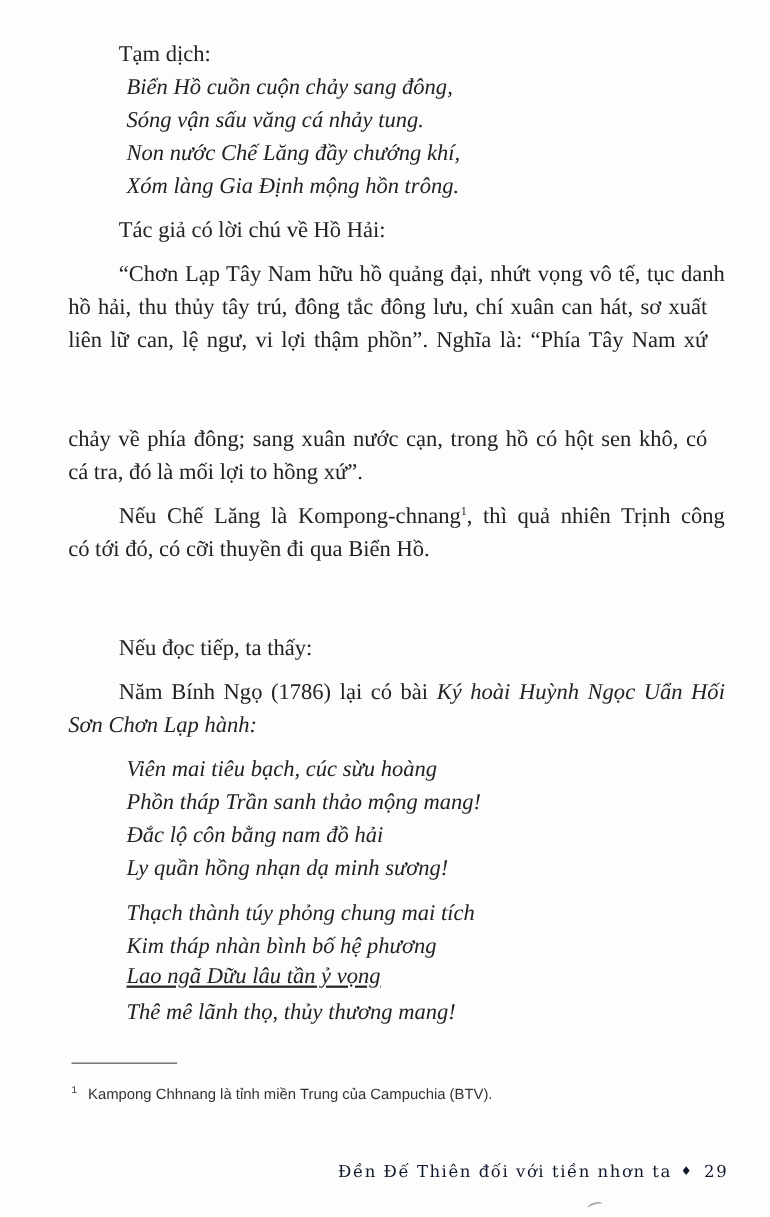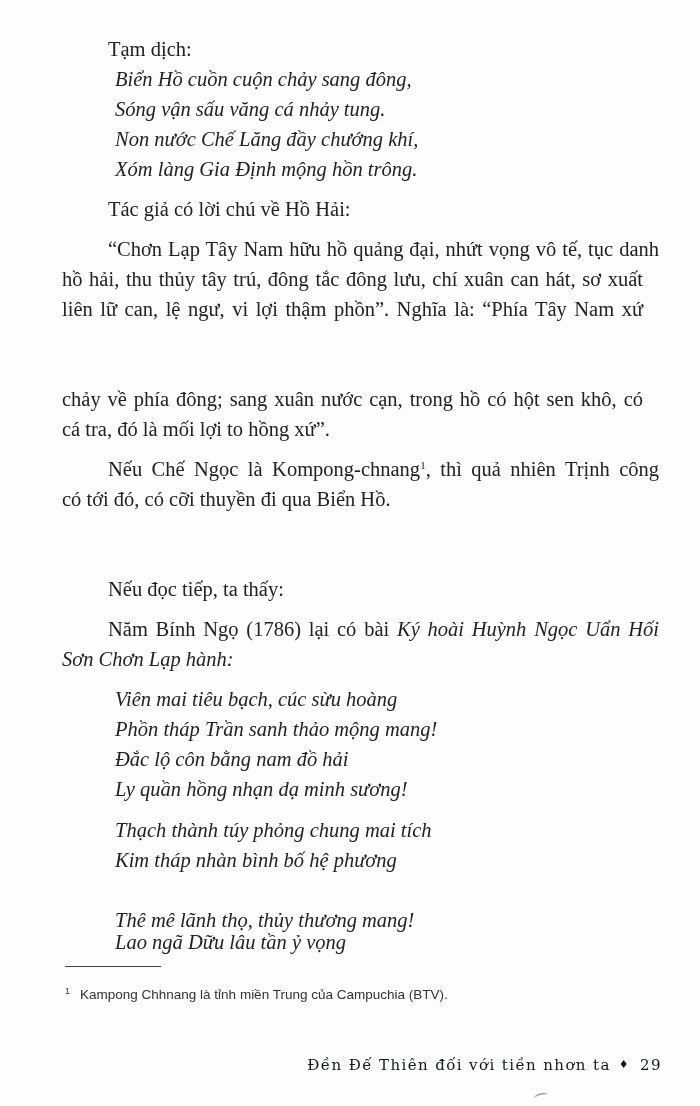--- a/index.html
+++ b/index.html
@@ -114,34 +114,34 @@
   <div class="line verse" style="top:124px;">Non nước Chế Lăng đầy chướng khí,</div>
   <div class="line verse" style="top:154px;">Xóm làng Gia Định mộng hồn trông.</div>
 
   <div class="line indent" style="top:194px;">Tác giả có lời chú về Hồ Hải:</div>
   <div class="line indent justify" style="top:234px;">“Chơn Lạp Tây Nam hữu hồ quảng đại, nhứt vọng vô tế, tục danh</div>
   <div class="line body-line justify" style="top:264px;">hồ hải, thu thủy tây trú, đông tắc đông lưu, chí xuân can hát, sơ xuất</div>
   <div class="line body-line justify" style="top:294px;">liên lữ can, lệ ngư, vi lợi thậm phồn”. Nghĩa là: “Phía Tây Nam xứ</div>
   <div class="line body-line justify" style="top:384px;">chảy về phía đông; sang xuân nước cạn, trong hồ có hột sen khô, có</div>
   <div class="line body-line" style="top:414px;">cá tra, đó là mối lợi to hồng xứ”.</div>
 
-  <div class="line indent justify" style="top:454px;"><span>Nếu Chế Ngọc là Kompong-chnang</span><sup>1</sup><span>, thì quả nhiên Trịnh công</span></div>
+  <div class="line indent justify" style="top:454px;"><span>Nếu Chế Lăng là Kompong-chnang</span><sup>1</sup><span>, thì quả nhiên Trịnh công</span></div>
   <div class="line body-line" style="top:484px;">có tới đó, có cỡi thuyền đi qua Biển Hồ.</div>
 
   <div class="line indent" style="top:574px;">Nếu đọc tiếp, ta thấy:</div>
   <div class="line indent justify" style="top:614px;"><span>Năm Bính Ngọ (1786) lại có bài </span><em>Ký hoài Huỳnh Ngọc Uẩn Hối</em></div>
   <div class="line body-line" style="top:644px;"><em>Sơn Chơn Lạp hành:</em></div>
 
   <div class="line verse" style="top:684px;">Viên mai tiêu bạch, cúc sừu hoàng</div>
   <div class="line verse" style="top:714px;">Phồn tháp Trần sanh thảo mộng mang!</div>
   <div class="line verse" style="top:744px;">Đắc lộ côn bằng nam đồ hải</div>
   <div class="line verse" style="top:774px;">Ly quần hồng nhạn dạ minh sương!</div>
   <div class="line verse" style="top:815px;">Thạch thành túy phỏng chung mai tích</div>
   <div class="line verse" style="top:845px;">Kim tháp nhàn bình bố hệ phương</div>
-  <div class="line verse" style="top:927px;">Lao ngã Dữu lâu tần ỷ vọng</div>
+  <div class="line verse" style="top:873px;text-decoration:underline;">Lao ngã Dữu lâu tần ỷ vọng</div>
   <div class="line verse" style="top:905px;">Thê mê lãnh thọ, thủy thương mang!</div>
 
   <div class="rule"></div>
   <div class="footnote">
     <span class="fn-mark">1</span><span>Kampong Chhnang là tỉnh miền Trung của Campuchia (BTV).</span>
   </div>
 
   <div class="running-footer">
     <span>Đền Đế Thiên đối với tiền nhơn ta</span><span class="bullet">♦</span><span>29</span>
   </div>

